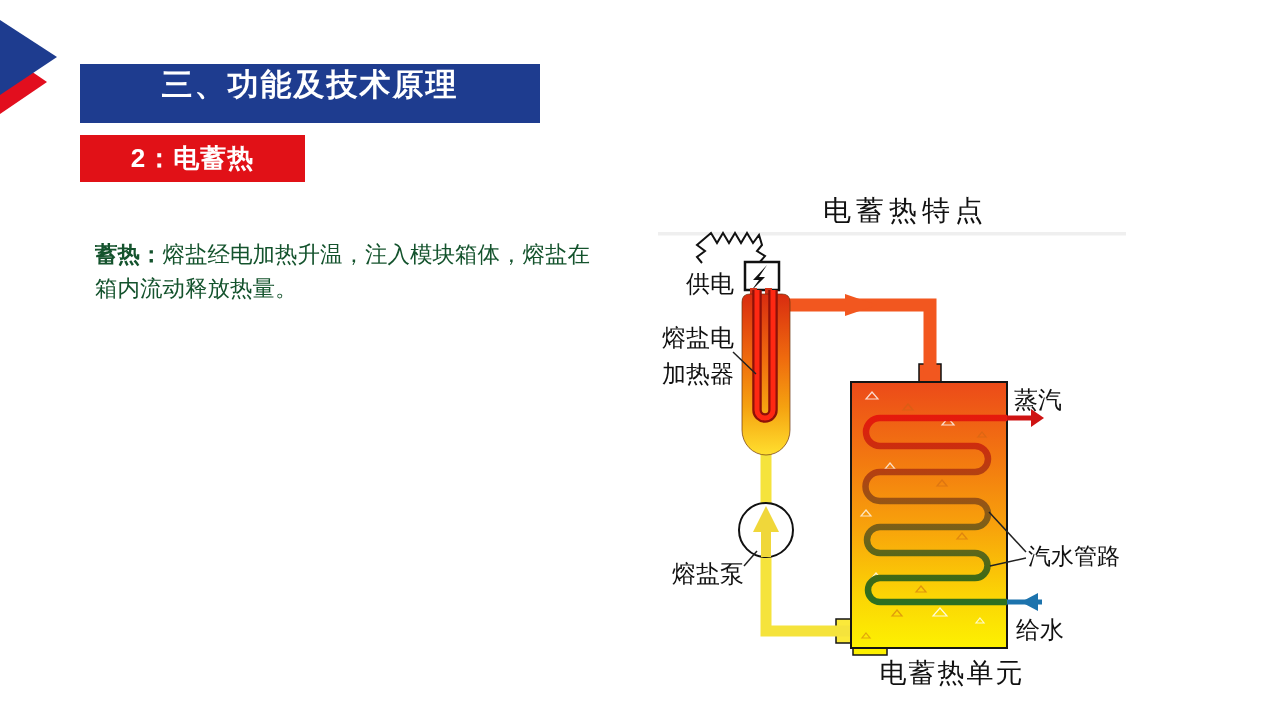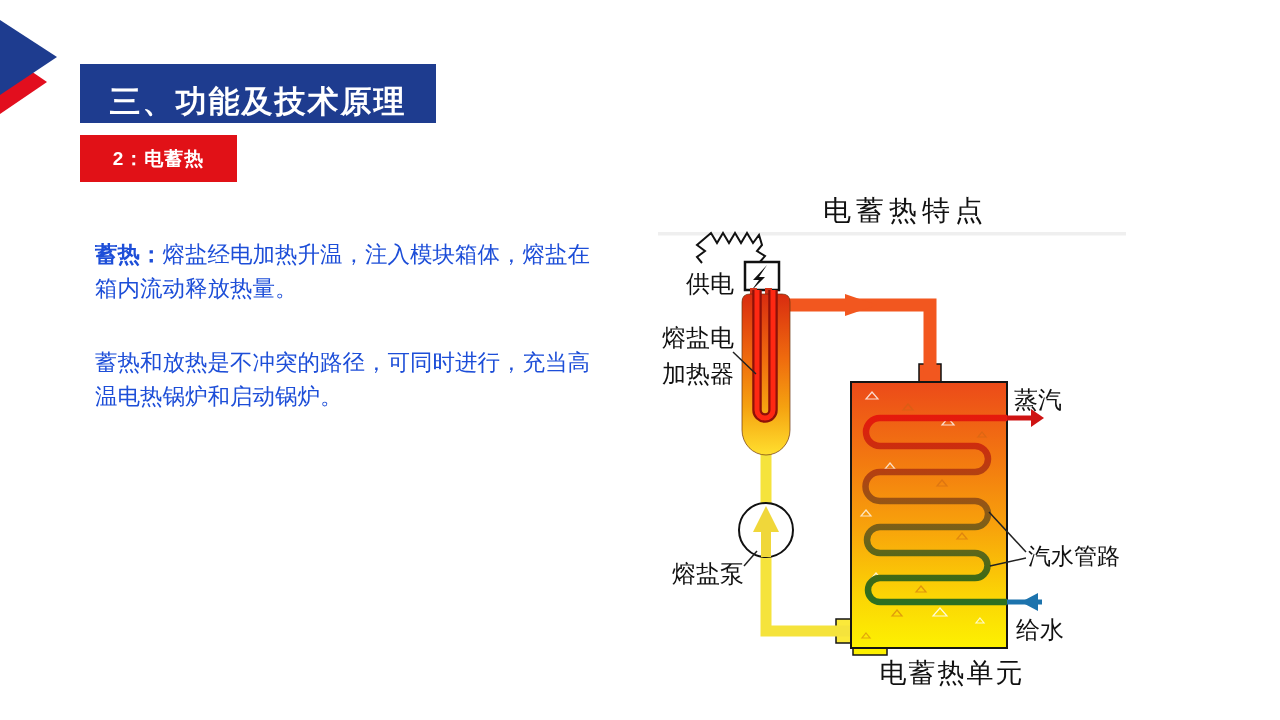--- a/index.html
+++ b/index.html
@@ -3,35 +3,35 @@
 <meta charset="utf-8">
 <style>
   html,body{margin:0;padding:0;}
   body{
     width:1280px;height:720px;position:relative;overflow:hidden;
     background:#ffffff;
     font-family:"Liberation Serif","DejaVu Serif",serif;
   }
   .corner-deco{position:absolute;left:0;top:0;width:70px;height:130px;}
   .section-banner{
-    position:absolute;left:80px;top:64px;width:356px;height:59px;
+    position:absolute;left:80px;top:64px;width:460px;height:59px;
     background:#1e3c8f;color:#ffffff;
-    display:flex;align-items:flex-end;justify-content:center;
+    display:flex;align-items:flex-start;justify-content:center;
     font-size:31px;font-weight:600;letter-spacing:2px;
   }
   .badge{
-    position:absolute;left:80px;top:135px;width:157px;height:47px;
+    position:absolute;left:80px;top:135px;width:225px;height:47px;
     background:#e11117;color:#ffffff;
     display:flex;align-items:center;justify-content:center;
     font-family:"Liberation Sans","DejaVu Sans",sans-serif;
-    font-size:19px;font-weight:bold;letter-spacing:1px;
+    font-size:26px;font-weight:bold;letter-spacing:1px;
   }
   .body-text{
     position:absolute;left:95px;top:238px;width:515px;
-    font-size:22.5px;line-height:34px;color:#1d4ed8;
+    font-size:22.5px;line-height:34px;color:#14532d;
   }
   .body-text p{margin:0 0 40px 0;}
   .body-text p:last-child{margin-bottom:0;}
   .body-text b{font-weight:bold;}
   .diagram{position:absolute;left:640px;top:180px;width:500px;height:525px;}
   svg text{
     font-family:"Liberation Serif","DejaVu Serif",serif;
     fill:#111111;
   }
   .diag-title{font-size:28px;letter-spacing:5px;}
@@ -50,21 +50,20 @@
 <div class="section-banner">
   <span>三、功能及技术原理</span>
 </div>
 
 <div class="badge">
   <span>2：电蓄热</span>
 </div>
 
 <div class="body-text">
   <p><b>蓄热：</b><span>熔盐经电加热升温，注入模块箱体，熔盐在箱内流动释放热量。</span></p>
-  <p><b></b><span>蓄热和放热是不冲突的路径，可同时进行，充当高温电热锅炉和启动锅炉。</span></p>
 </div>
 
 <svg class="diagram" viewBox="0 0 500 525">
   <defs>
     <linearGradient id="heaterGrad" x1="0" y1="0" x2="0" y2="1">
       <stop offset="0" stop-color="#d92c10"></stop>
       <stop offset="0.4" stop-color="#ef6b0e"></stop>
       <stop offset="0.7" stop-color="#f5a110"></stop>
       <stop offset="1" stop-color="#ffdf2e"></stop>
     </linearGradient>

